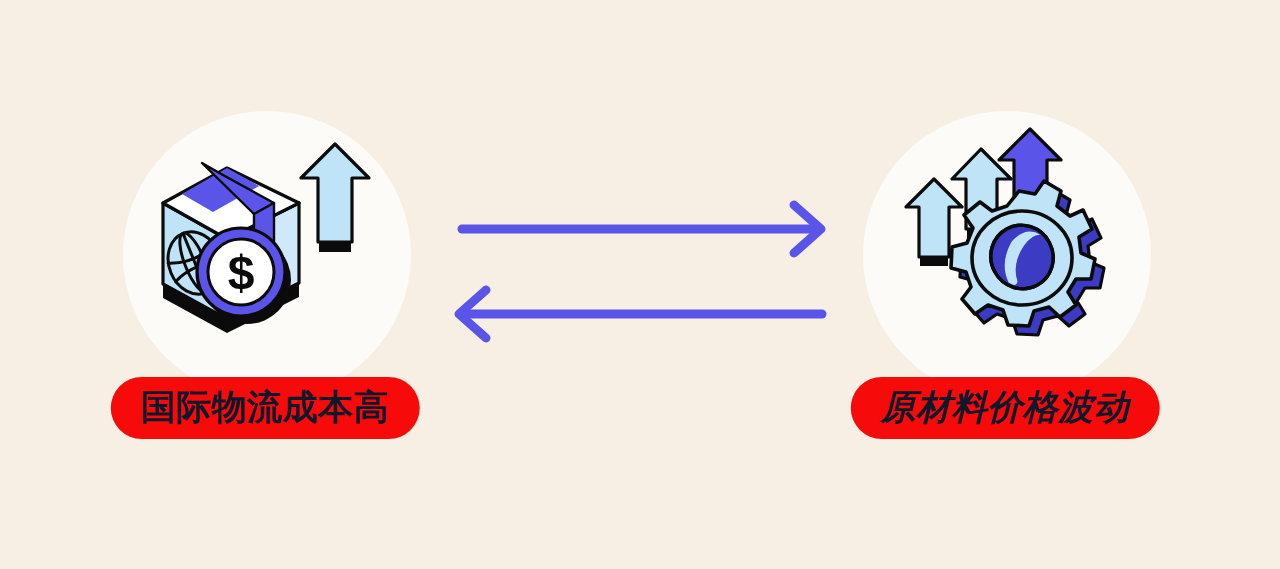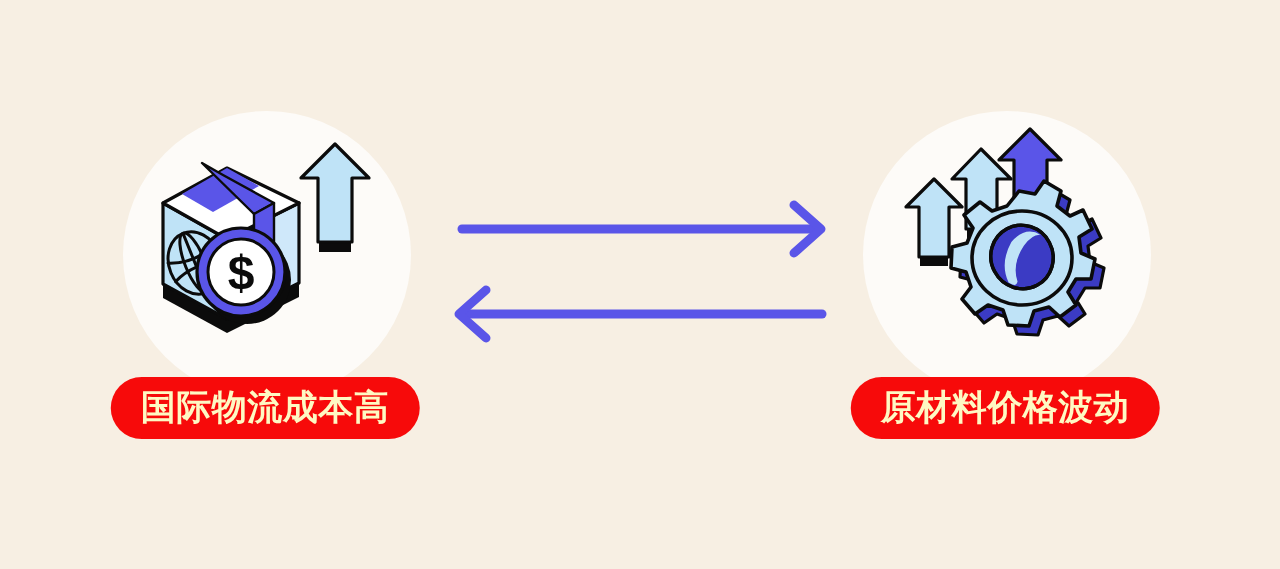--- a/index.html
+++ b/index.html
@@ -20,21 +20,21 @@
     background: #f7efe3;
   }
 
   
   .node {
     position: absolute;
     width: 300px;
     height: 345px;
   }
   #node-left  { left: 115px; top: 105px; }
-  #node-right { left: 855px; top: 105px; }
+  #node-right { left: 855px; top: 105px; font-style: italic; }
 
   .node-disc {
     position: absolute;
     left: 8px;
     top: 6px;
     width: 288px;
     height: 288px;
     border-radius: 50%;
     background: #fdfbf8;
   }
@@ -47,21 +47,21 @@
   }
   .node-art svg { display: block; width: 288px; height: 288px; }
 
   
   .pill {
     position: absolute;
     left: 50%;
     transform: translateX(-50%);
     top: 272px;
     background: #f70a0a;
-    color: #fef9c3;
+    color: #0f172a;
     border-radius: 36px;
     padding: 10px 30px 13px 30px;
     font-size: 35px;
     font-weight: 700;
     line-height: 1.12;
     letter-spacing: 0.5px;
     white-space: nowrap;
     font-family: "Liberation Sans", sans-serif;
   }
 

